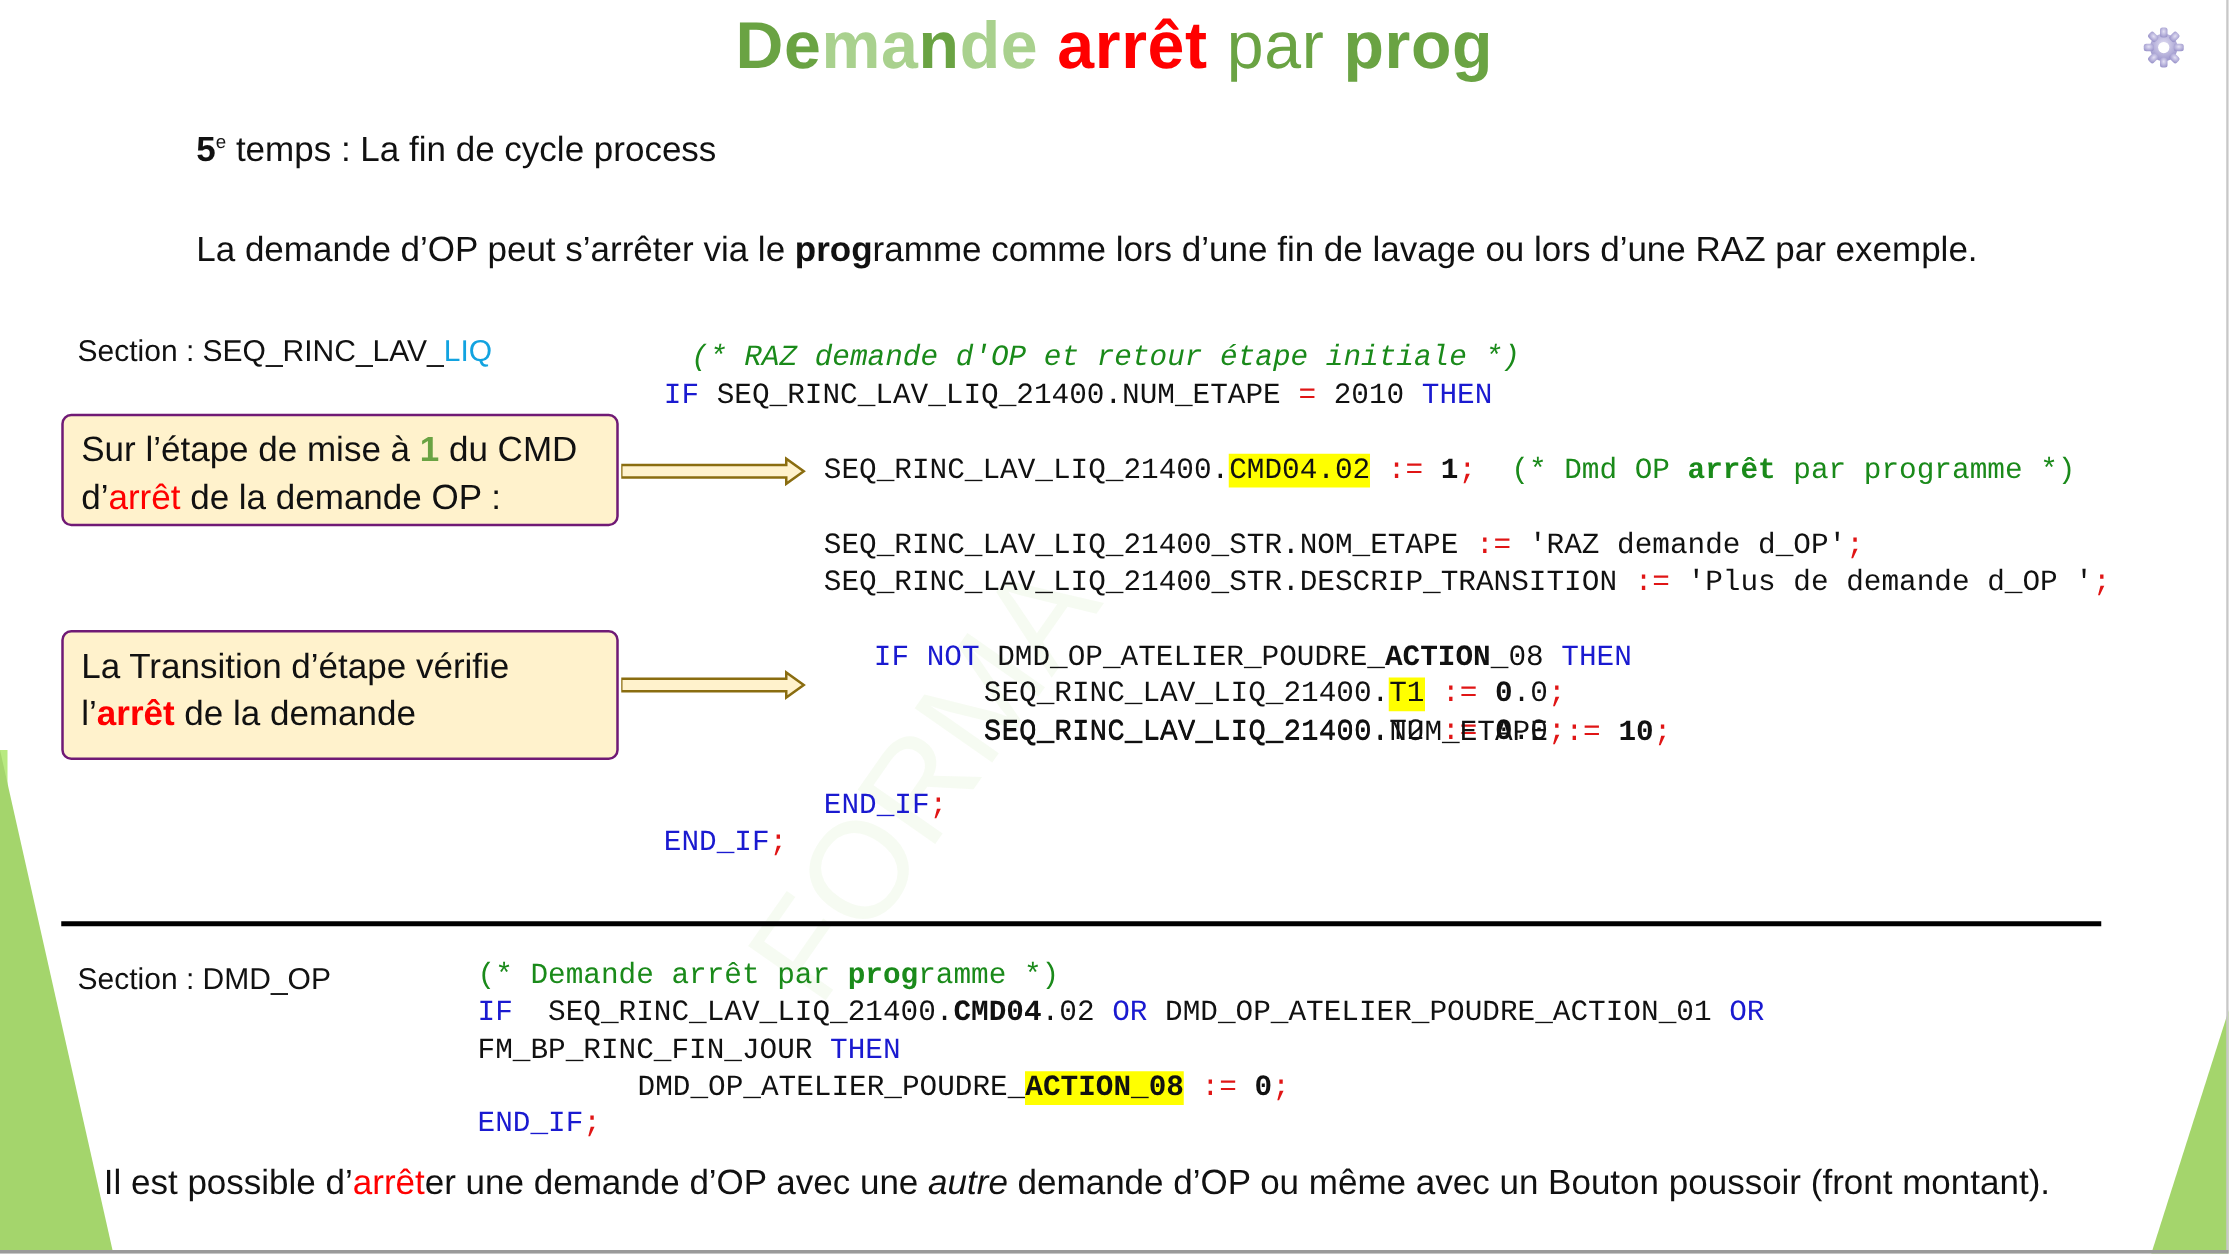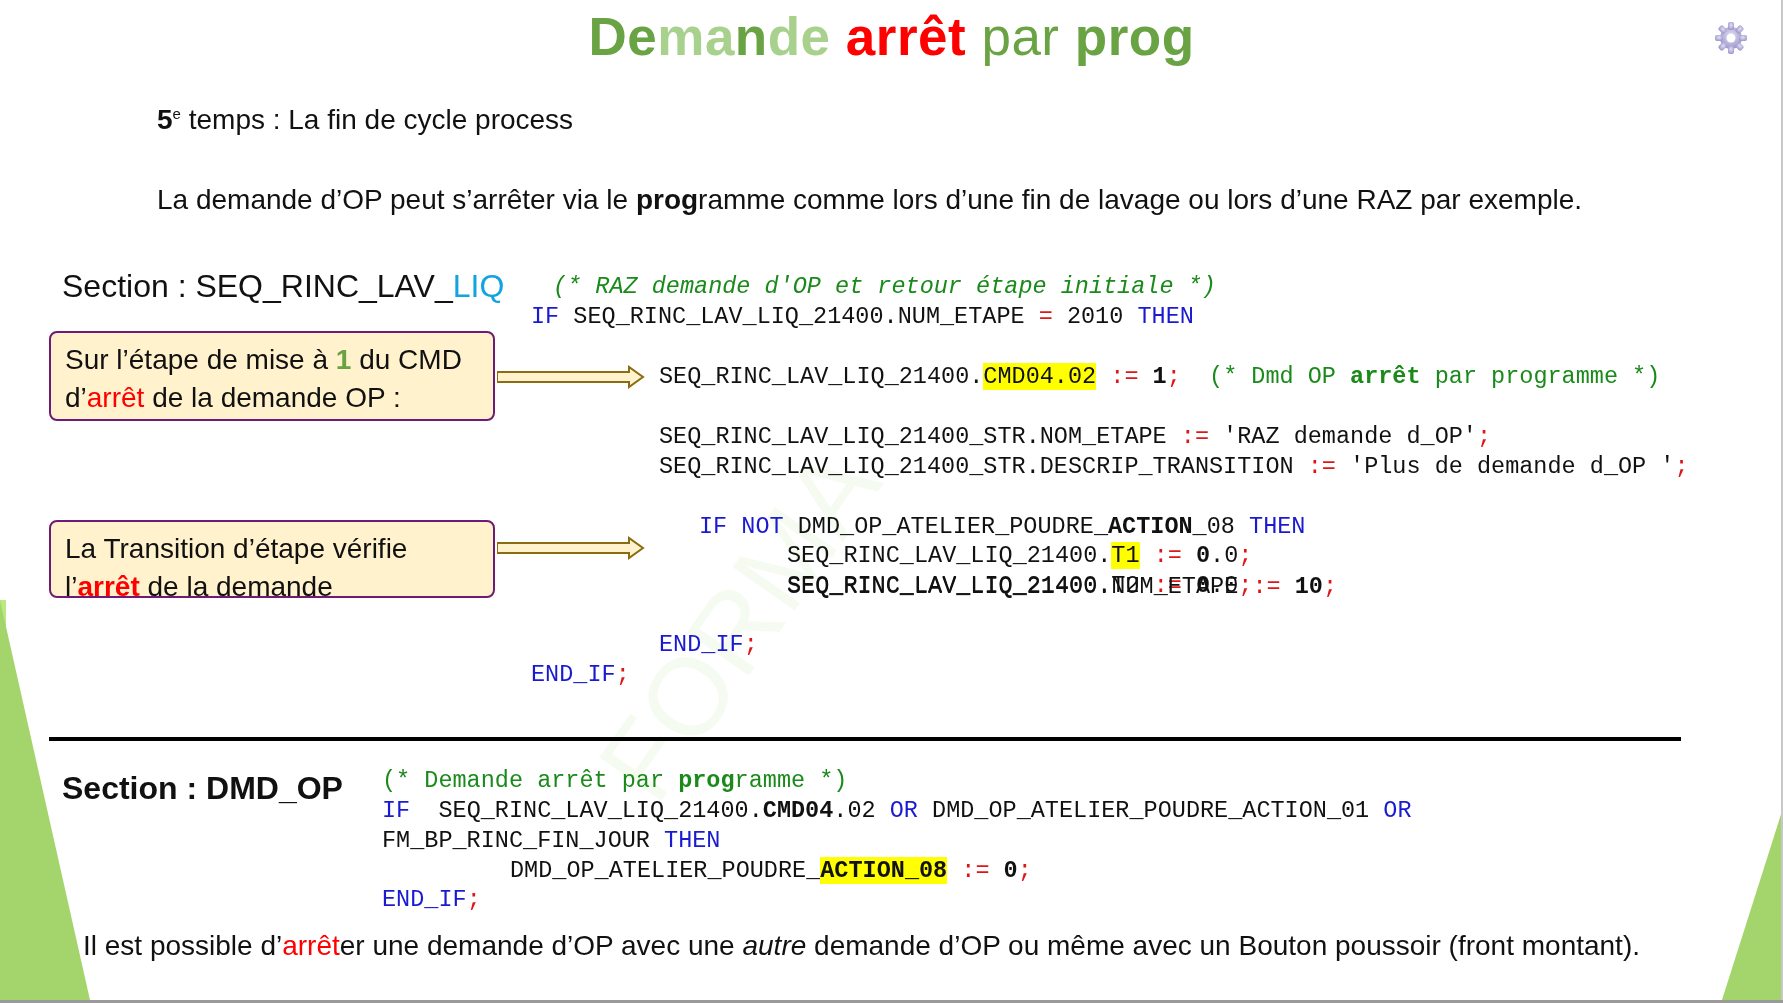--- a/index.html
+++ b/index.html
@@ -10,21 +10,21 @@
   .deco-left{position:absolute;left:0;top:600px;width:0;height:0;border-left:90px solid #a4d56c;border-top:400px solid transparent;}
   .deco-left2{position:absolute;left:0;top:600px;width:6px;height:400px;background:#b8ea80;}
   .deco-right{position:absolute;right:0;bottom:0;width:0;height:0;border-right:62px solid #a4d56c;border-top:195px solid transparent;}
   .title{position:absolute;left:0;width:1783px;top:6px;text-align:center;font-size:53px;font-weight:bold;letter-spacing:0.5px;}
   .title .g1{color:#6aa343;} .title .g2{color:#a9d18e;} .title .red{color:#ff0000;}
   .title .gp{color:#6aa343;font-weight:normal;} .title .gb{color:#6aa343;}
   .gear{position:absolute;left:1714px;top:21px;width:34px;height:34px;}
   .subtitle{position:absolute;left:157px;top:104px;font-size:28px;}
   .subtitle sup{font-size:15px;}
   .intro{position:absolute;left:157px;top:184px;font-size:28px;}
-  .section-label{position:absolute;font-size:32px;}
+  .section-label{position:absolute;font-size:24px;}
   .liq{color:#12a3e0;}
   .callout{position:absolute;left:49px;width:446px;background:#fff2cc;border:2px solid #701a75;border-radius:8px;font-size:28px;padding:8px 14px;box-sizing:border-box;line-height:38px;}
   .callout .green{color:#6aa343;font-weight:bold;}
   .callout .red{color:#ff0000;}
   .callout .redb{color:#ff0000;font-weight:bold;}
   .arrow{position:absolute;width:148px;height:24px;}
   .code{position:absolute;font-family:"Liberation Mono","DejaVu Sans Mono",monospace;font-size:23.5px;line-height:29.5px;white-space:pre;color:#111;}
   .kw{color:#1a1ad0;} .cm{color:#1a8a1a;} .op{color:#e01515;} .b{font-weight:bold;} .hl{background:#ffff00;} .cmb{color:#1a8a1a;font-weight:bold;}
   .divider{position:absolute;left:49px;top:737px;width:1632px;height:4px;background:#000;}
   .footer{position:absolute;left:83px;top:930px;font-size:28px;}
@@ -81,21 +81,21 @@
 
   <div class="callout" style="top:331px;height:90px;">
     <div><span>Sur l’étape de mise à </span><span class="green">1</span><span> du CMD</span></div>
     <div><span>d’</span><span class="red">arrêt</span><span> de la demande OP :</span></div>
   </div>
 
   <svg class="arrow" style="left:497px;top:365px;" viewBox="0 0 148 24">
     <path d="M0 7 H132 V2 L146 12 L132 22 V17 H0 Z" fill="#fff2cc" stroke="#8a6d10" stroke-width="2"></path>
   </svg>
 
-  <div class="callout" style="top:520px;height:78px;">
+  <div class="callout" style="top:504px;height:104px;">
     <div>La Transition d’étape vérifie</div>
     <div><span>l’</span><span class="redb">arrêt</span><span> de la demande</span></div>
   </div>
 
   <svg class="arrow" style="left:497px;top:536px;" viewBox="0 0 148 24">
     <path d="M0 7 H132 V2 L146 12 L132 22 V17 H0 Z" fill="#fff2cc" stroke="#8a6d10" stroke-width="2"></path>
   </svg>
 
   <div class="code" style="left:553px;top:272px;font-style:italic;"><span class="cm">(* RAZ demande d'OP et retour étape initiale *)</span></div>
   <div class="code" style="left:531px;top:302px;"><span class="kw">IF</span><span> SEQ_RINC_LAV_LIQ_21400.NUM_ETAPE </span><span class="op">=</span><span> 2010 </span><span class="kw">THEN</span></div>
@@ -104,21 +104,21 @@
   <div class="code" style="left:659px;top:452px;"><span>SEQ_RINC_LAV_LIQ_21400_STR.DESCRIP_TRANSITION </span><span class="op">:=</span><span> 'Plus de demande d_OP '</span><span class="op">;</span></div>
   <div class="code" style="left:659px;top:512px;margin-left:40px;"><span class="kw">IF NOT</span><span> DMD_OP_ATELIER_POUDRE_</span><span class="b">ACTION</span><span>_08 </span><span class="kw">THEN</span></div>
   <div class="code" style="left:787px;top:541px;"><span>SEQ_RINC_LAV_LIQ_21400.</span><span class="hl">T1</span><span class="op"> := </span><span class="b">0</span><span>.0</span><span class="op">;</span></div>
   <div class="code" style="left:787px;top:571px;"><span>SEQ_RINC_LAV_LIQ_21400.T2</span><span class="op"> := </span><span class="b">0</span><span>.0</span><span class="op">;</span></div>
   <div class="code" style="left:787px;top:572px;text-align:right;"><span>SEQ_RINC_LAV_LIQ_21400.NUM_ETAPE</span><span class="op"> := </span><span class="b">10</span><span class="op">;</span></div>
   <div class="code" style="left:659px;top:630px;"><span class="kw">END_IF</span><span class="op">;</span></div>
   <div class="code" style="left:531px;top:660px;"><span class="kw">END_IF</span><span class="op">;</span></div>
 
   <div class="divider"></div>
 
-  <div class="section-label" style="left:62px;top:770px;font-weight:bold;">Section : DMD_OP</div>
+  <div class="section-label" style="left:62px;top:770px;">Section : DMD_OP</div>
 
   <div class="code" style="left:382px;top:766px;"><span class="cm">(* Demande arrêt par </span><span class="cmb">prog</span><span class="cm">ramme *)</span></div>
   <div class="code" style="left:382px;top:796px;"><span class="kw">IF</span><span>  SEQ_RINC_LAV_LIQ_21400.</span><span class="b">CMD04</span><span>.02 </span><span class="kw">OR</span><span> DMD_OP_ATELIER_POUDRE_ACTION_01 </span><span class="kw">OR</span></div>
   <div class="code" style="left:382px;top:826px;text-align:center;"><span>FM_BP_RINC_FIN_JOUR </span><span class="kw">THEN</span></div>
   <div class="code" style="left:510px;top:856px;"><span>DMD_OP_ATELIER_POUDRE_</span><span class="hl b">ACTION_08</span><span class="op"> := </span><span class="b">0</span><span class="op">;</span></div>
   <div class="code" style="left:382px;top:885px;"><span class="kw">END_IF</span><span class="op">;</span></div>
 
   <div class="footer"><span>Il est possible d’</span><span class="red">arrêt</span><span>er une demande d’OP avec une </span><em>autre</em><span> demande d’OP ou même avec un Bouton poussoir (front montant).</span></div>
 </div>
 

